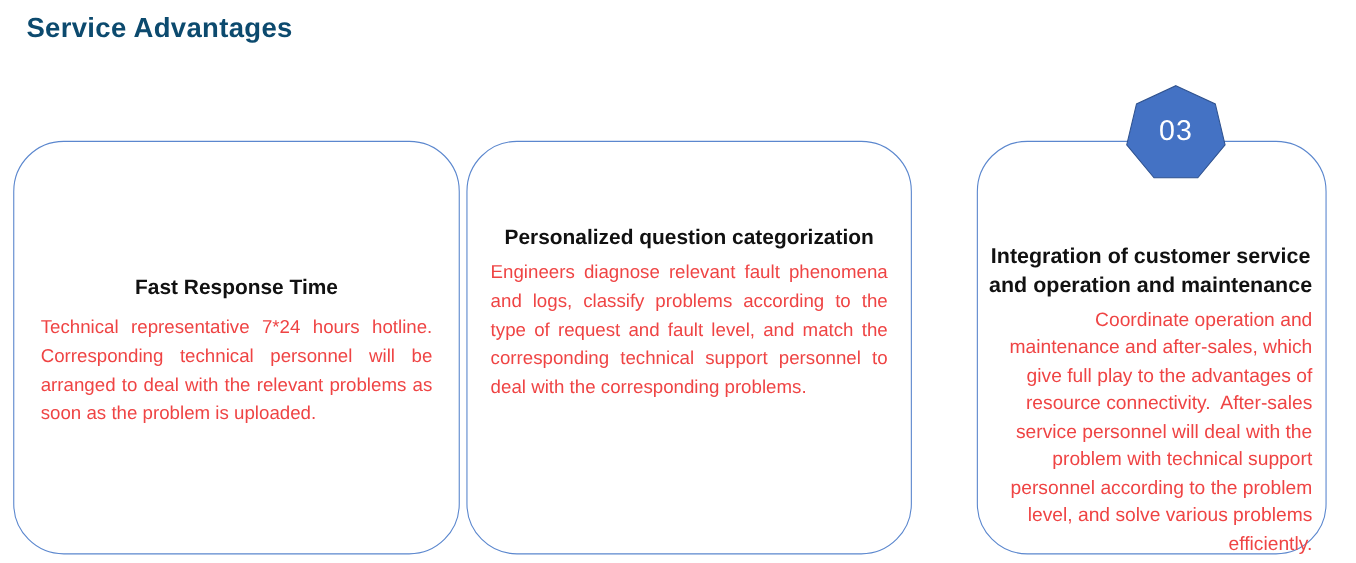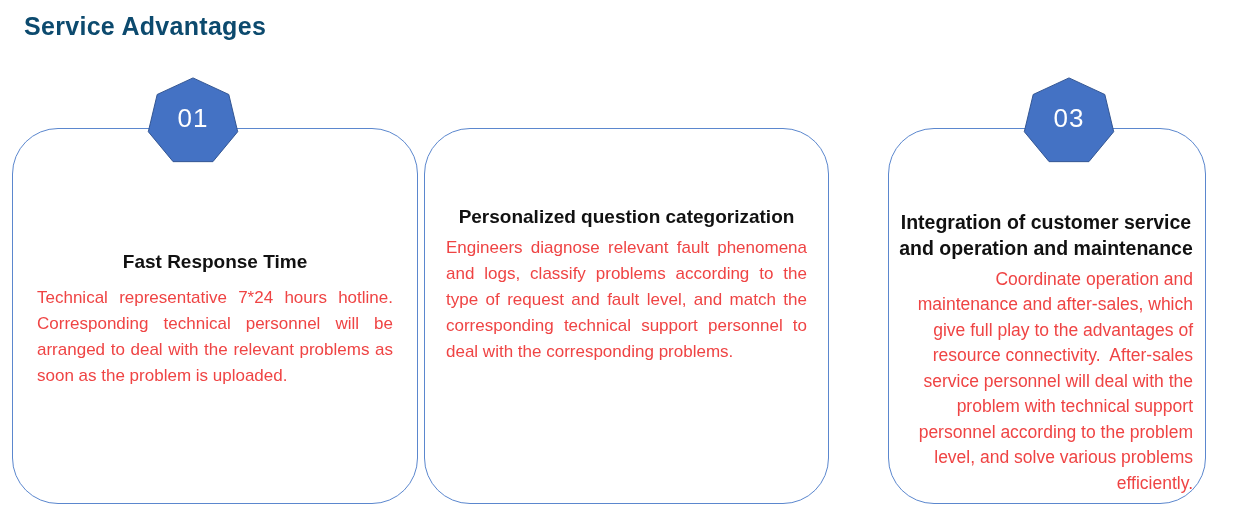--- a/index.html
+++ b/index.html
@@ -67,21 +67,21 @@
   .card-heading {
     margin: 0 0 10px 0;
     font-size: 19px;
     font-weight: 700;
     line-height: 1.35;
     text-align: center;
     color: #111111;
   }
   .card-2 .card-heading { margin-bottom: 5px; }
   .card-3 .card-heading {
-    margin: 5px auto 5px auto;
+    margin: 16px auto 5px auto;
     max-width: 356px;
     font-size: 19.5px;
   }
   .card-body {
     margin: 0;
     font-size: 17px;
     line-height: 26px;
     color: #ef4444;
   }
   .body-justify { text-align: justify; text-justify: inter-word; }
@@ -93,26 +93,20 @@
   }
 </style>
 </head>
 <body>
 
 <div class="canvas">
 
   <h1 class="page-title">Service Advantages</h1>
 
   <div class="card card-1">
-    <div class="badge">
-      <svg viewBox="0 0 100 95" aria-hidden="true">
-        <polygon points="50,2 87.8,19.5 97.2,58.8 71,90.4 29,90.4 2.8,58.8 12.2,19.5" fill="var(--badge-fill, #4472C4)" stroke="var(--badge-stroke, #2F528F)" stroke-width="1"></polygon>
-      </svg>
-      <span class="badge-num">01</span>
-    </div>
     <div class="content">
       <h2 class="card-heading">Fast Response Time</h2>
       <p class="card-body body-justify">Technical representative 7*24 hours hotline. Corresponding technical personnel will be arranged to deal with the relevant problems as soon as the problem is uploaded.</p>
     </div>
   </div>
 
   <div class="card card-2">
     <div class="content">
       <h2 class="card-heading">Personalized question categorization</h2>
       <p class="card-body body-justify">Engineers diagnose relevant fault phenomena and logs, classify problems according to the type of request and fault level, and match the corresponding technical support personnel to deal with the corresponding problems.</p>

